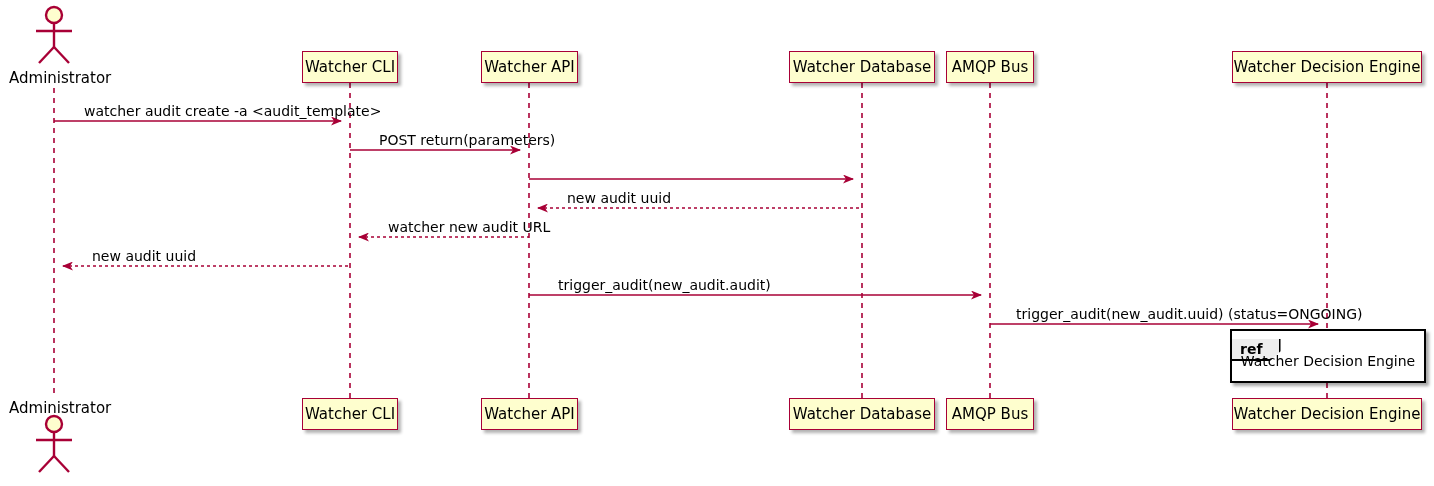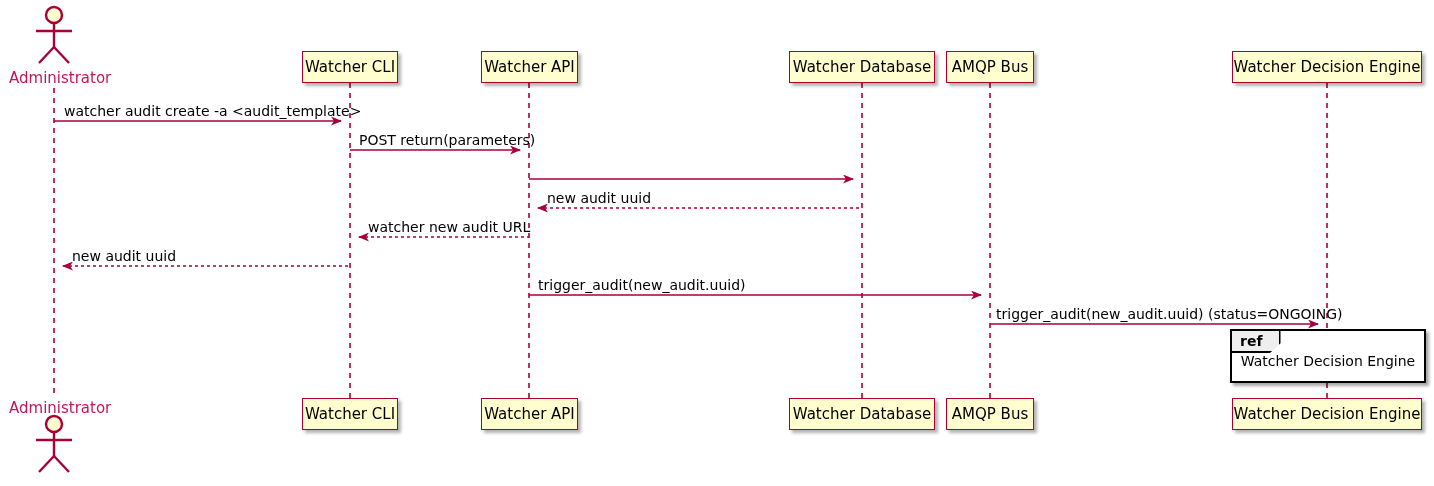--- a/index.html
+++ b/index.html
@@ -32,42 +32,43 @@
     align-items: center;
     justify-content: center;
     font-size: 15px;
     color: #000000;
     white-space: nowrap;
     line-height: 1;
   }
   .actor-label {
     position: absolute;
     font-size: 15px;
-    color: #be185d;
+    color: #000000;
     white-space: nowrap;
     text-align: right;
   }
   .msg-label {
     position: absolute;
     font-size: 14px;
     color: #000000;
     white-space: nowrap;
     line-height: 1;
+    margin-left: 20px;
   }
   .ref-frame {
     position: absolute;
     background: #ffffff;
     border: 2px solid #000000;
     box-shadow: 3px 3px 3px rgba(0,0,0,0.35);
     box-sizing: border-box;
   }
   .ref-tab {
     position: absolute;
     left: 0;
-    top: 0;
+    top: 8px;
     background: #EEEEEE;
     border-right: 2px solid #000000;
     border-bottom: 2px solid #000000;
     box-sizing: border-box;
     font-size: 14px;
     font-weight: bold;
     color: #000000;
     padding: 2px 16px 2px 8px;
     clip-path: polygon(0 0, 100% 0, 100% 55%, 78% 100%, 0 100%);
     line-height: 1.15;
@@ -149,21 +150,21 @@
   <div class="participant-box" style="left:481px; top:398px; width:97px; height:32px;">Watcher API</div>
   <div class="participant-box" style="left:789px; top:398px; width:146px; height:32px;">Watcher Database</div>
   <div class="participant-box" style="left:946px; top:398px; width:88px; height:32px;">AMQP Bus</div>
   <div class="participant-box" style="left:1232px; top:398px; width:190px; height:32px;">Watcher Decision Engine</div>
 
   <div class="msg-label" style="left:64px; top:104px;">watcher audit create -a &lt;audit_template&gt;</div>
   <div class="msg-label" style="left:359px; top:133px;">POST return(parameters)</div>
   <div class="msg-label" style="left:547px; top:191px;">new audit uuid</div>
   <div class="msg-label" style="left:368px; top:220px;">watcher new audit URL</div>
   <div class="msg-label" style="left:72px; top:249px;">new audit uuid</div>
-  <div class="msg-label" style="left:538px; top:278px;">trigger_audit(new_audit.uuid)</div>
+  <div class="msg-label" style="left:538px; top:278px;">trigger_audit(new_audit.audit)</div>
   <div class="msg-label" style="left:996px; top:307px;">trigger_audit(new_audit.uuid) (status=ONGOING)</div>
 
   <div class="ref-frame" style="left:1230px; top:329px; width:196px; height:54px;">
     <div class="ref-tab">ref</div>
     <div class="ref-body">
       <div>Watcher Decision Engine</div>
     </div>
   </div>
 
 </div>

